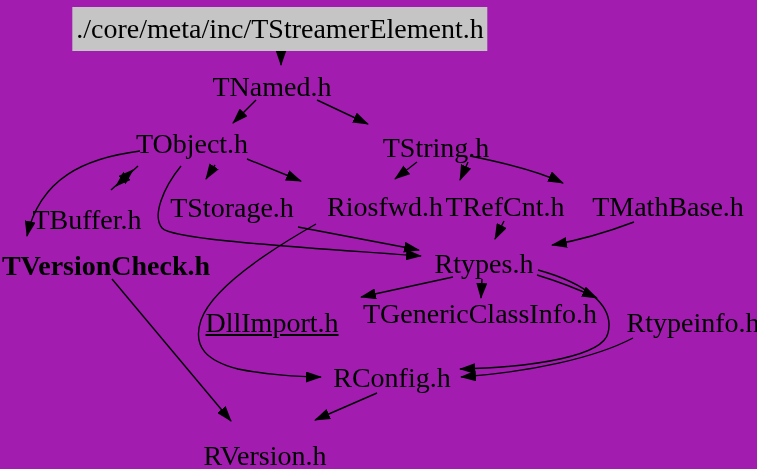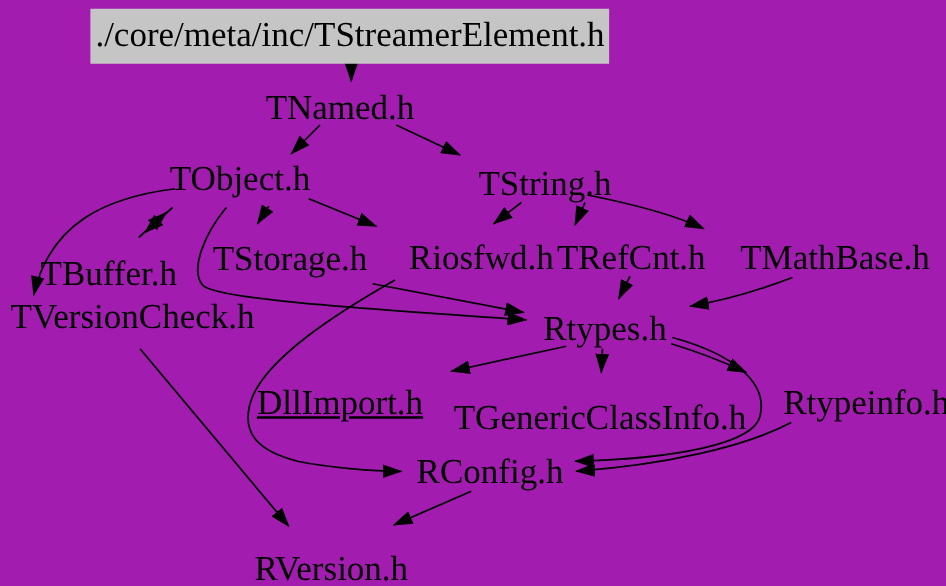--- a/index.html
+++ b/index.html
@@ -64,20 +64,20 @@
     </svg>
 <div class="node root" style="left: 280px; top: 29px;">./core/meta/inc/TStreamerElement.h</div>
     <div class="node" style="left: 272px; top: 87px;">TNamed.h</div>
     <div class="node" style="left: 192px; top: 144px;">TObject.h</div>
     <div class="node" style="left: 436px; top: 148px;">TString.h</div>
     <div class="node" style="left: 87px; top: 208px; margin-top: 12px;">TBuffer.h</div>
     <div class="node" style="left: 232px; top: 208px;">TStorage.h</div>
     <div class="node" style="left: 373px; top: 207px; margin-left: 12px;">Riosfwd.h</div>
     <div class="node" style="left: 505px; top: 207px;">TRefCnt.h</div>
     <div class="node" style="left: 668px; top: 207px;">TMathBase.h</div>
-    <div class="node" style="left: 106px; top: 254px;">TVersionCheck.h</div>
+    <div class="node" style="left: 106px; top: 266px; font-weight: bold;">TVersionCheck.h</div>
     <div class="node" style="left: 484px; top: 264px;">Rtypes.h</div>
     <div class="node" style="left: 272px; top: 323px; text-decoration: underline;">DllImport.h</div>
-    <div class="node" style="left: 480px; top: 335px;">TGenericClassInfo.h</div>
+    <div class="node" style="left: 480px; top: 314px;">TGenericClassInfo.h</div>
     <div class="node" style="left: 675px; top: 323px; margin-left: 18px;">Rtypeinfo.h</div>
     <div class="node" style="left: 392px; top: 378px; text-align: center;">RConfig.h</div>
     <div class="node" style="left: 265px; top: 456px;">RVersion.h</div>
   </div>
 
 </body></html>

